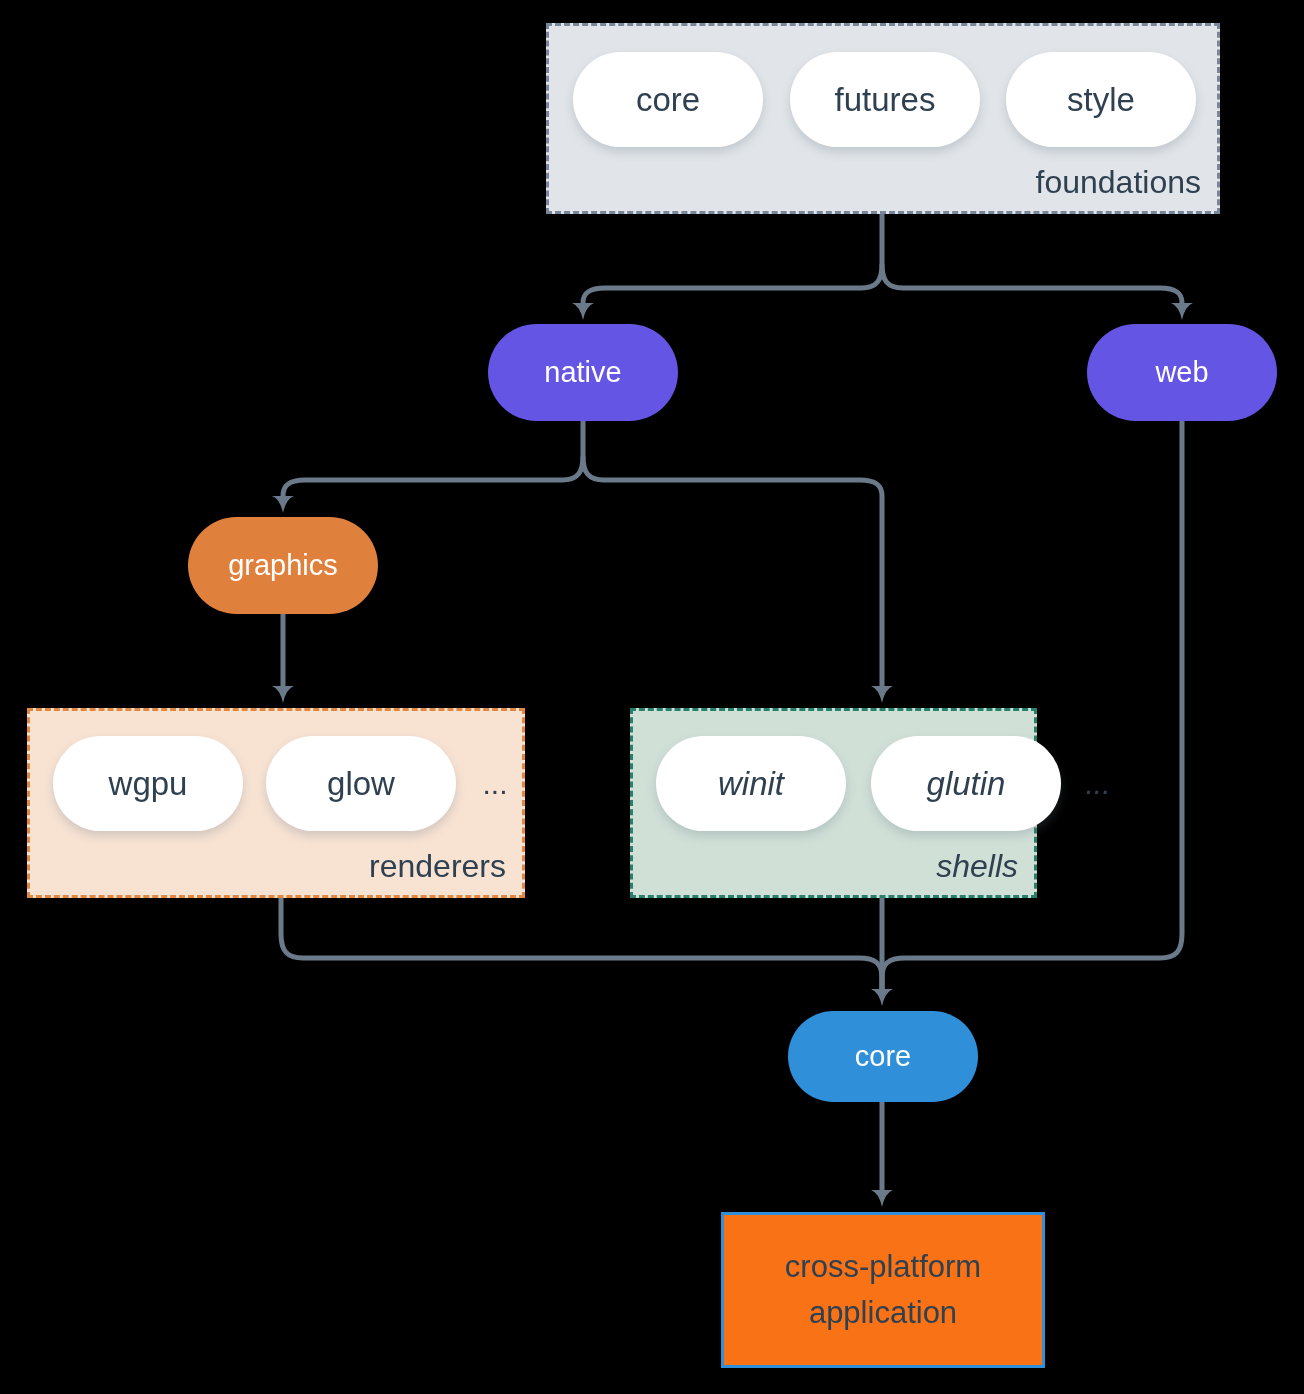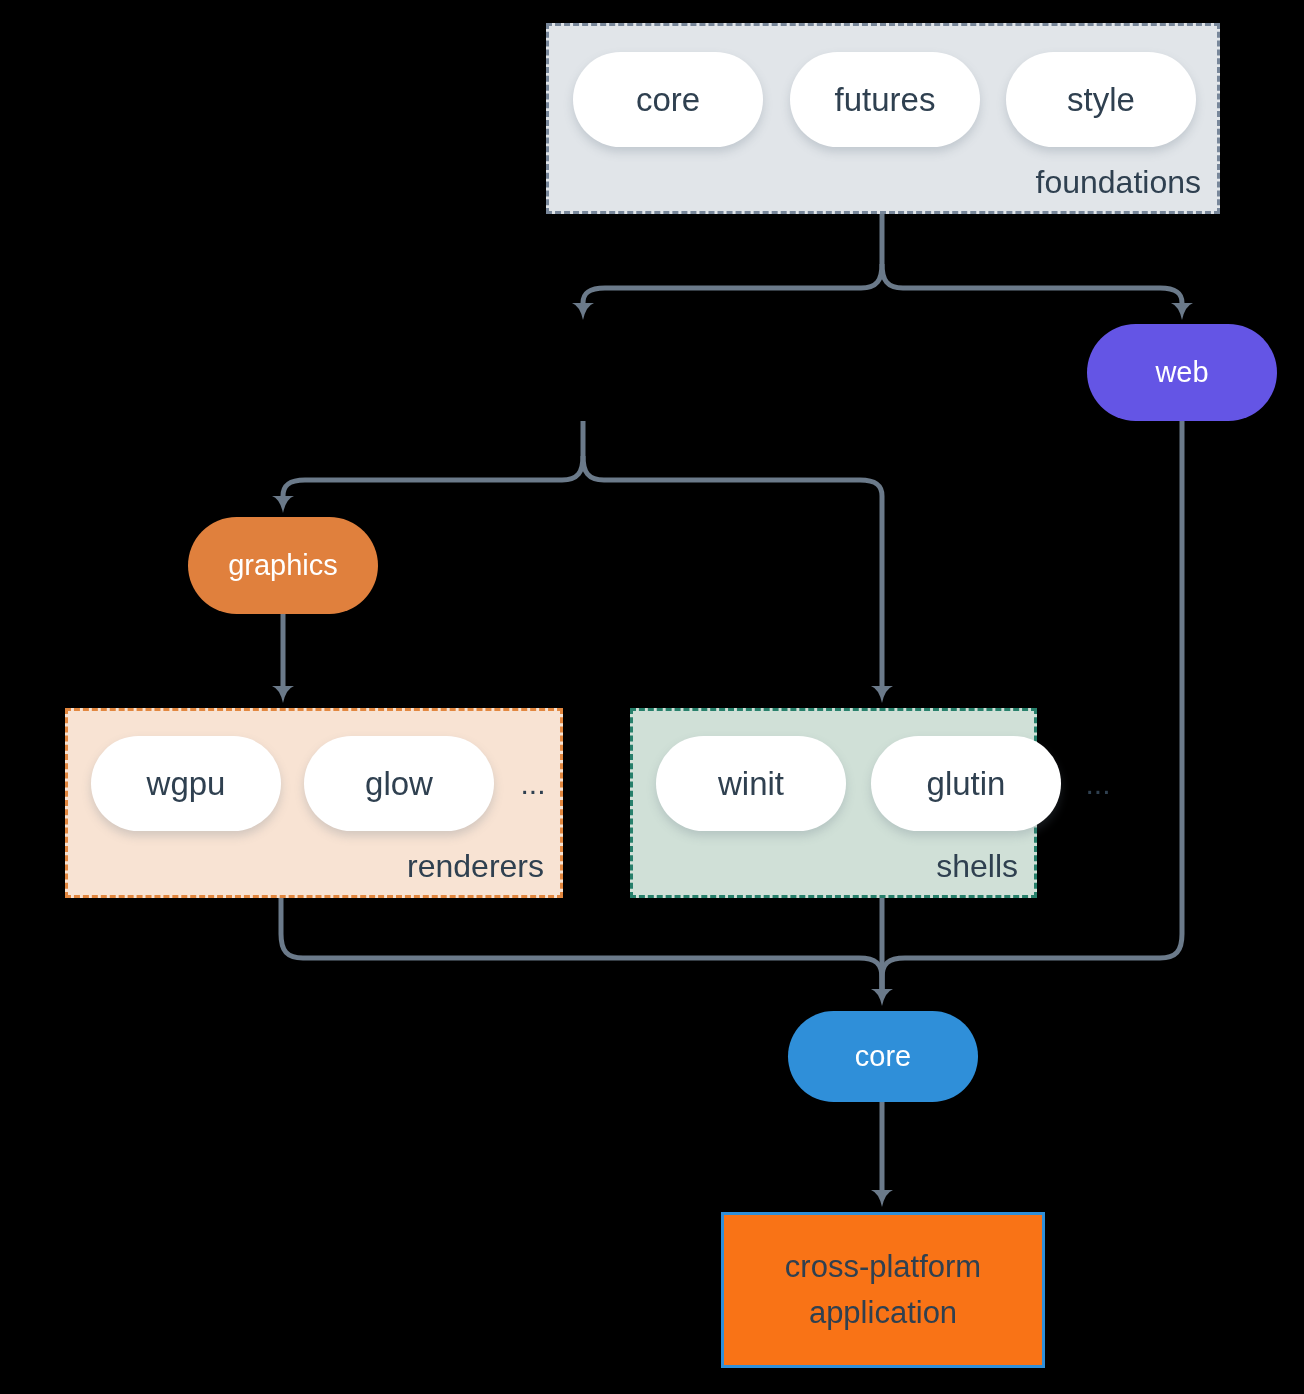--- a/index.html
+++ b/index.html
@@ -47,27 +47,27 @@
     left: 546px; top: 23px;
     width: 674px; height: 191px;
     background: #e1e5e9;
     border: 3px dashed #78879a;
   }
   .renderers {
     left: 27px; top: 708px;
     width: 498px; height: 190px;
     background: #f8e3d3;
     border: 3px dashed #e2873f;
-    margin-left: 38px;
   }
   .shells {
     left: 630px; top: 708px;
     width: 407px; height: 190px;
     background: #d0e0d7;
     border: 3px dashed #27806b;
+    font-style: italic;
   }
   .pill {
     position: absolute;
     display: flex;
     align-items: center;
     justify-content: center;
     font-size: 33px;
     text-align: center;
   }
   .pill.white {
@@ -151,20 +151,21 @@
     <path class="head" transform="translate(882,1190)" d="M -11 0 Q -3 3 0 17 Q 3 3 11 0 Z"></path>
   </svg>
 
   <div class="groupbox foundations">
     <div class="pill white" style="left:24px; top:26px;">core</div>
     <div class="pill white" style="left:241px; top:26px;">futures</div>
     <div class="pill white" style="left:457px; top:26px;">style</div>
     <div class="grouplabel">foundations</div>
   </div>
 
+  <div class="node native">native</div>
   <div class="node web">web</div>
 
   <div class="node graphics">graphics</div>
 
   <div class="groupbox renderers">
     <div class="pill white" style="left:23px; top:25px;">wgpu</div>
     <div class="pill white" style="left:236px; top:25px;">glow</div>
     <div class="ellipsis">...</div>
     <div class="grouplabel">renderers</div>
   </div>

